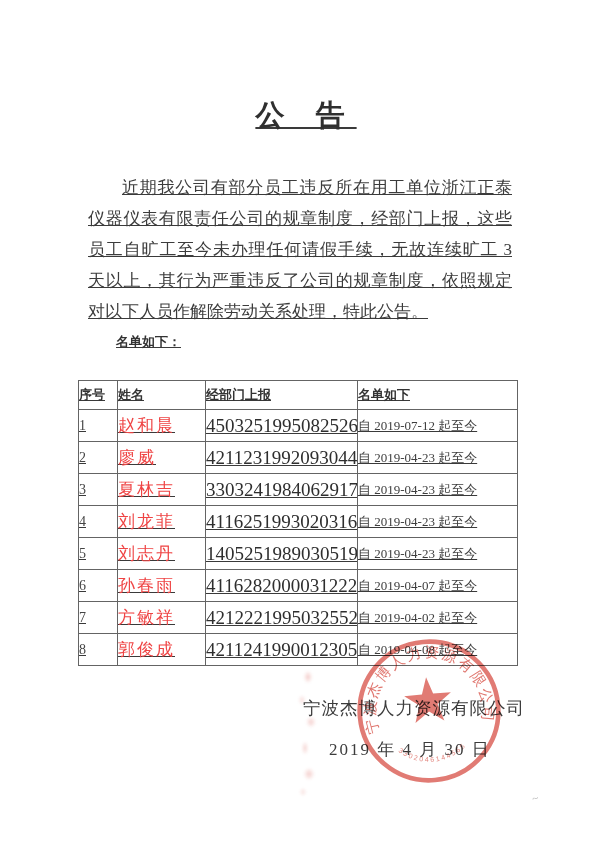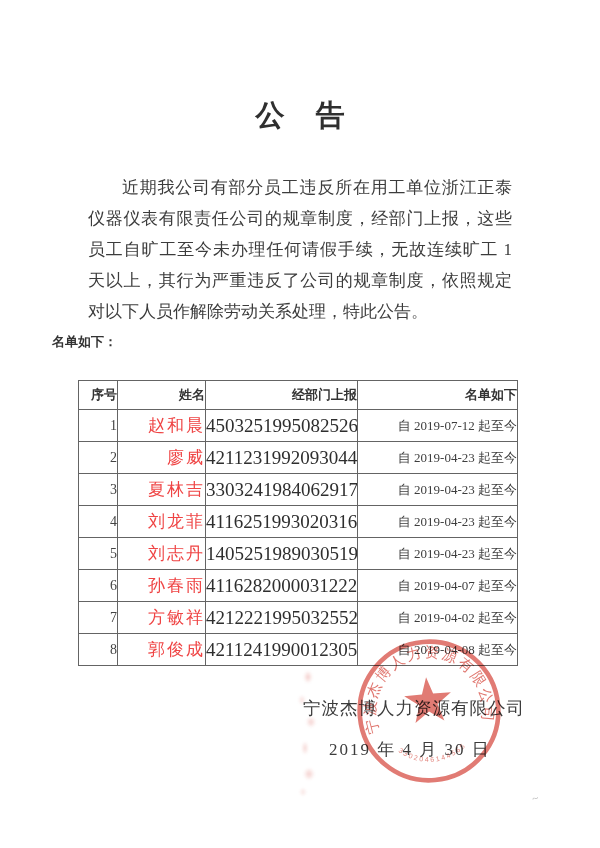--- a/index.html
+++ b/index.html
@@ -9,56 +9,57 @@
     font-family: "Liberation Serif", "DejaVu Serif", serif;
     color: var(--text-color, #3a3a3a);
     position: relative;
     overflow: hidden;
   }
   .page {
     position: relative;
     width: 600px;
     height: 848px;
     padding-top: 96px;
+    text-decoration: underline;
   }
   .title {
     text-align: center;
     font-size: 29px;
     font-weight: bold;
     letter-spacing: 12px;
     text-indent: 12px;
     color: #2f2f2f;
   }
   .body-text {
     margin: 36px 88px 0 88px;
     font-size: 17px;
     line-height: 31px;
     text-align: justify;
     text-indent: 2em;
     color: #3c3c3c;
   }
   .list-intro {
-    margin: 6px 0 0 52px;
+    margin: 6px 0 0 116px;
     font-size: 13px;
     font-weight: bold;
     color: #333;
   }
   table.notice-table {
     margin: 29px 0 0 78px;
     width: 439px;
     border-collapse: collapse;
     table-layout: fixed;
   }
   table.notice-table col.w0 { width: 39px; }
   table.notice-table col.w1 { width: 88px; }
   table.notice-table col.w2 { width: 152px; }
   table.notice-table col.w3 { width: 160px; }
   table.notice-table th, table.notice-table td {
     border: 1px solid var(--table-border, #646464);
-    text-align: right;
+    text-align: left;
     vertical-align: middle;
     overflow: hidden;
     white-space: nowrap;
   }
   table.notice-table th {
     height: 29px;
     font-size: 13px;
     font-weight: bold;
     color: #333;
   }
@@ -118,21 +119,21 @@
     z-index: 1;
   }
 </style>
 </head>
 <body>
 
 <div class="page">
 
   <h1 class="title">公 告</h1>
 
-  <p class="body-text">近期我公司有部分员工违反所在用工单位浙江正泰仪器仪表有限责任公司的规章制度，经部门上报，这些员工自旷工至今未办理任何请假手续，无故连续旷工 1 天以上，其行为严重违反了公司的规章制度，依照规定对以下人员作解除劳动关系处理，特此公告。</p>
+  <p class="body-text">近期我公司有部分员工违反所在用工单位浙江正泰仪器仪表有限责任公司的规章制度，经部门上报，这些员工自旷工至今未办理任何请假手续，无故连续旷工 3 天以上，其行为严重违反了公司的规章制度，依照规定对以下人员作解除劳动关系处理，特此公告。</p>
 
   <div class="list-intro">名单如下：</div>
 
   <table class="notice-table">
     <colgroup>
       <col class="w0">
         <col class="w1">
         <col class="w2">
         <col class="w3">
     </colgroup>

